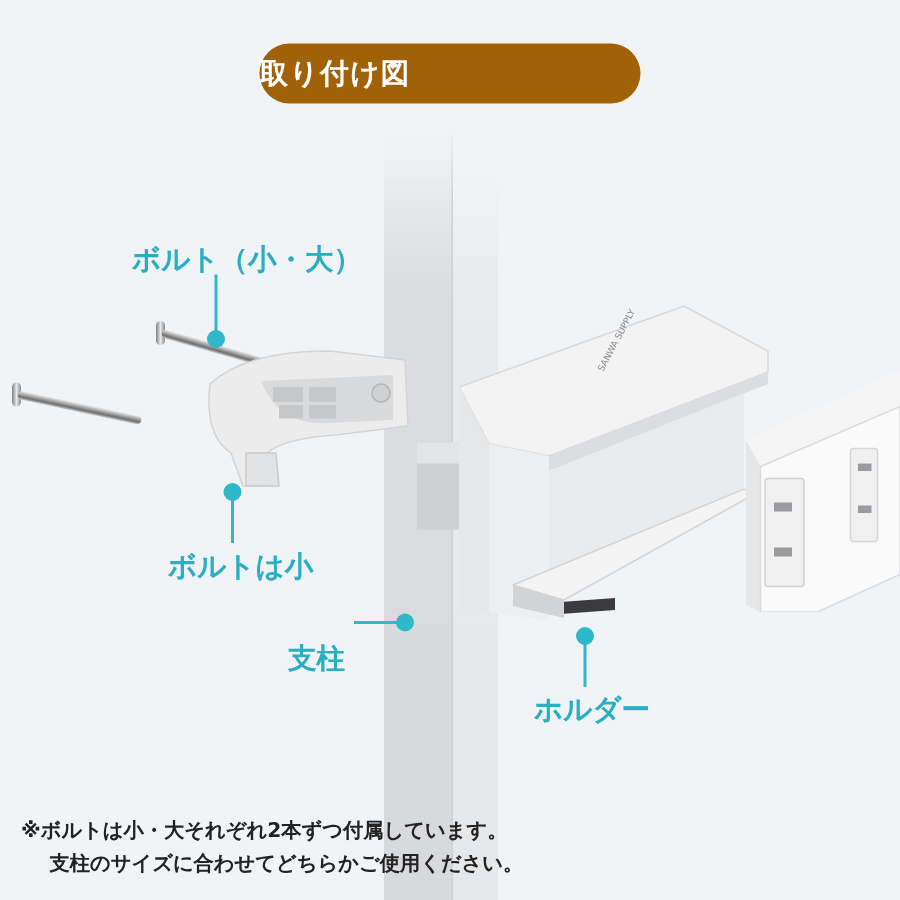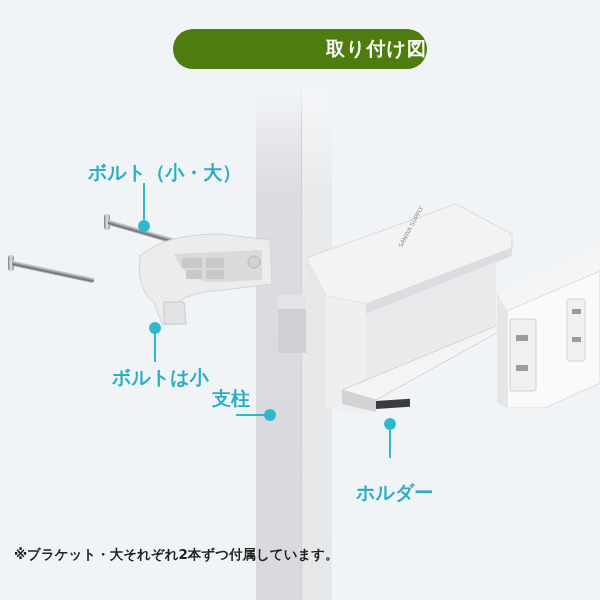--- a/index.html
+++ b/index.html
@@ -7,22 +7,22 @@
       width: 600px; height: 600px; overflow: hidden;
       background: #f1f4f7;
       font-family: "DejaVu Sans", sans-serif;
       position: relative;
     }
     .abs { position: absolute; }
 
     
     .title-pill {
       left: 173px; top: 29px; width: 254px; height: 40px;
-      background: #4d7c0f; border-radius: 20px;
-      display: flex; align-items: center; justify-content: flex-end;
+      background: #a16207; border-radius: 20px;
+      display: flex; align-items: center; justify-content: flex-start;
       color: #fff; font-weight: bold; font-size: 19px; letter-spacing: 1px;
     }
 
     
     .pillar-left {
       left: 256px; top: 90px; width: 46px; height: 510px;
       background: linear-gradient(180deg, #eef0f2 0%, #dcdde0 20%, #d8d9dc 100%);
     }
     .pillar-right {
       left: 302px; top: 90px; width: 30px; height: 510px;
@@ -134,23 +134,24 @@
 </svg>
 
 <div class="abs label" style="left:88px;top:160px;">ボルト（小・大）</div>
 <div class="abs vline" style="left:143px;top:183px;height:42px;"></div>
 <div class="abs dot" style="left:138px;top:220px;"></div>
 
 <div class="abs dot" style="left:149px;top:322px;"></div>
 <div class="abs vline" style="left:154px;top:330px;height:32px;"></div>
 <div class="abs label" style="left:112px;top:365px;">ボルトは小</div>
 
-<div class="abs label" style="left:192px;top:386px;margin-left:20px;">支柱</div>
+<div class="abs label" style="left:192px;top:426px;">支柱</div>
 <div class="abs hline" style="left:236px;top:414px;width:32px;"></div>
 <div class="abs dot" style="left:264px;top:409px;"></div>
 
 <div class="abs dot" style="left:384px;top:418px;"></div>
 <div class="abs vline" style="left:389px;top:426px;height:32px;"></div>
-<div class="abs label" style="left:356px;top:480px;">ホルダー</div>
+<div class="abs label" style="left:356px;top:460px;">ホルダー</div>
 
 <div class="abs note">
-  <div>※ブラケット・大それぞれ2本ずつ付属しています。</div>
+  <div>※ボルトは小・大それぞれ2本ずつ付属しています。</div>
+  <div class="l2">支柱のサイズに合わせてどちらかご使用ください。</div>
 </div>
 
 </body></html>

